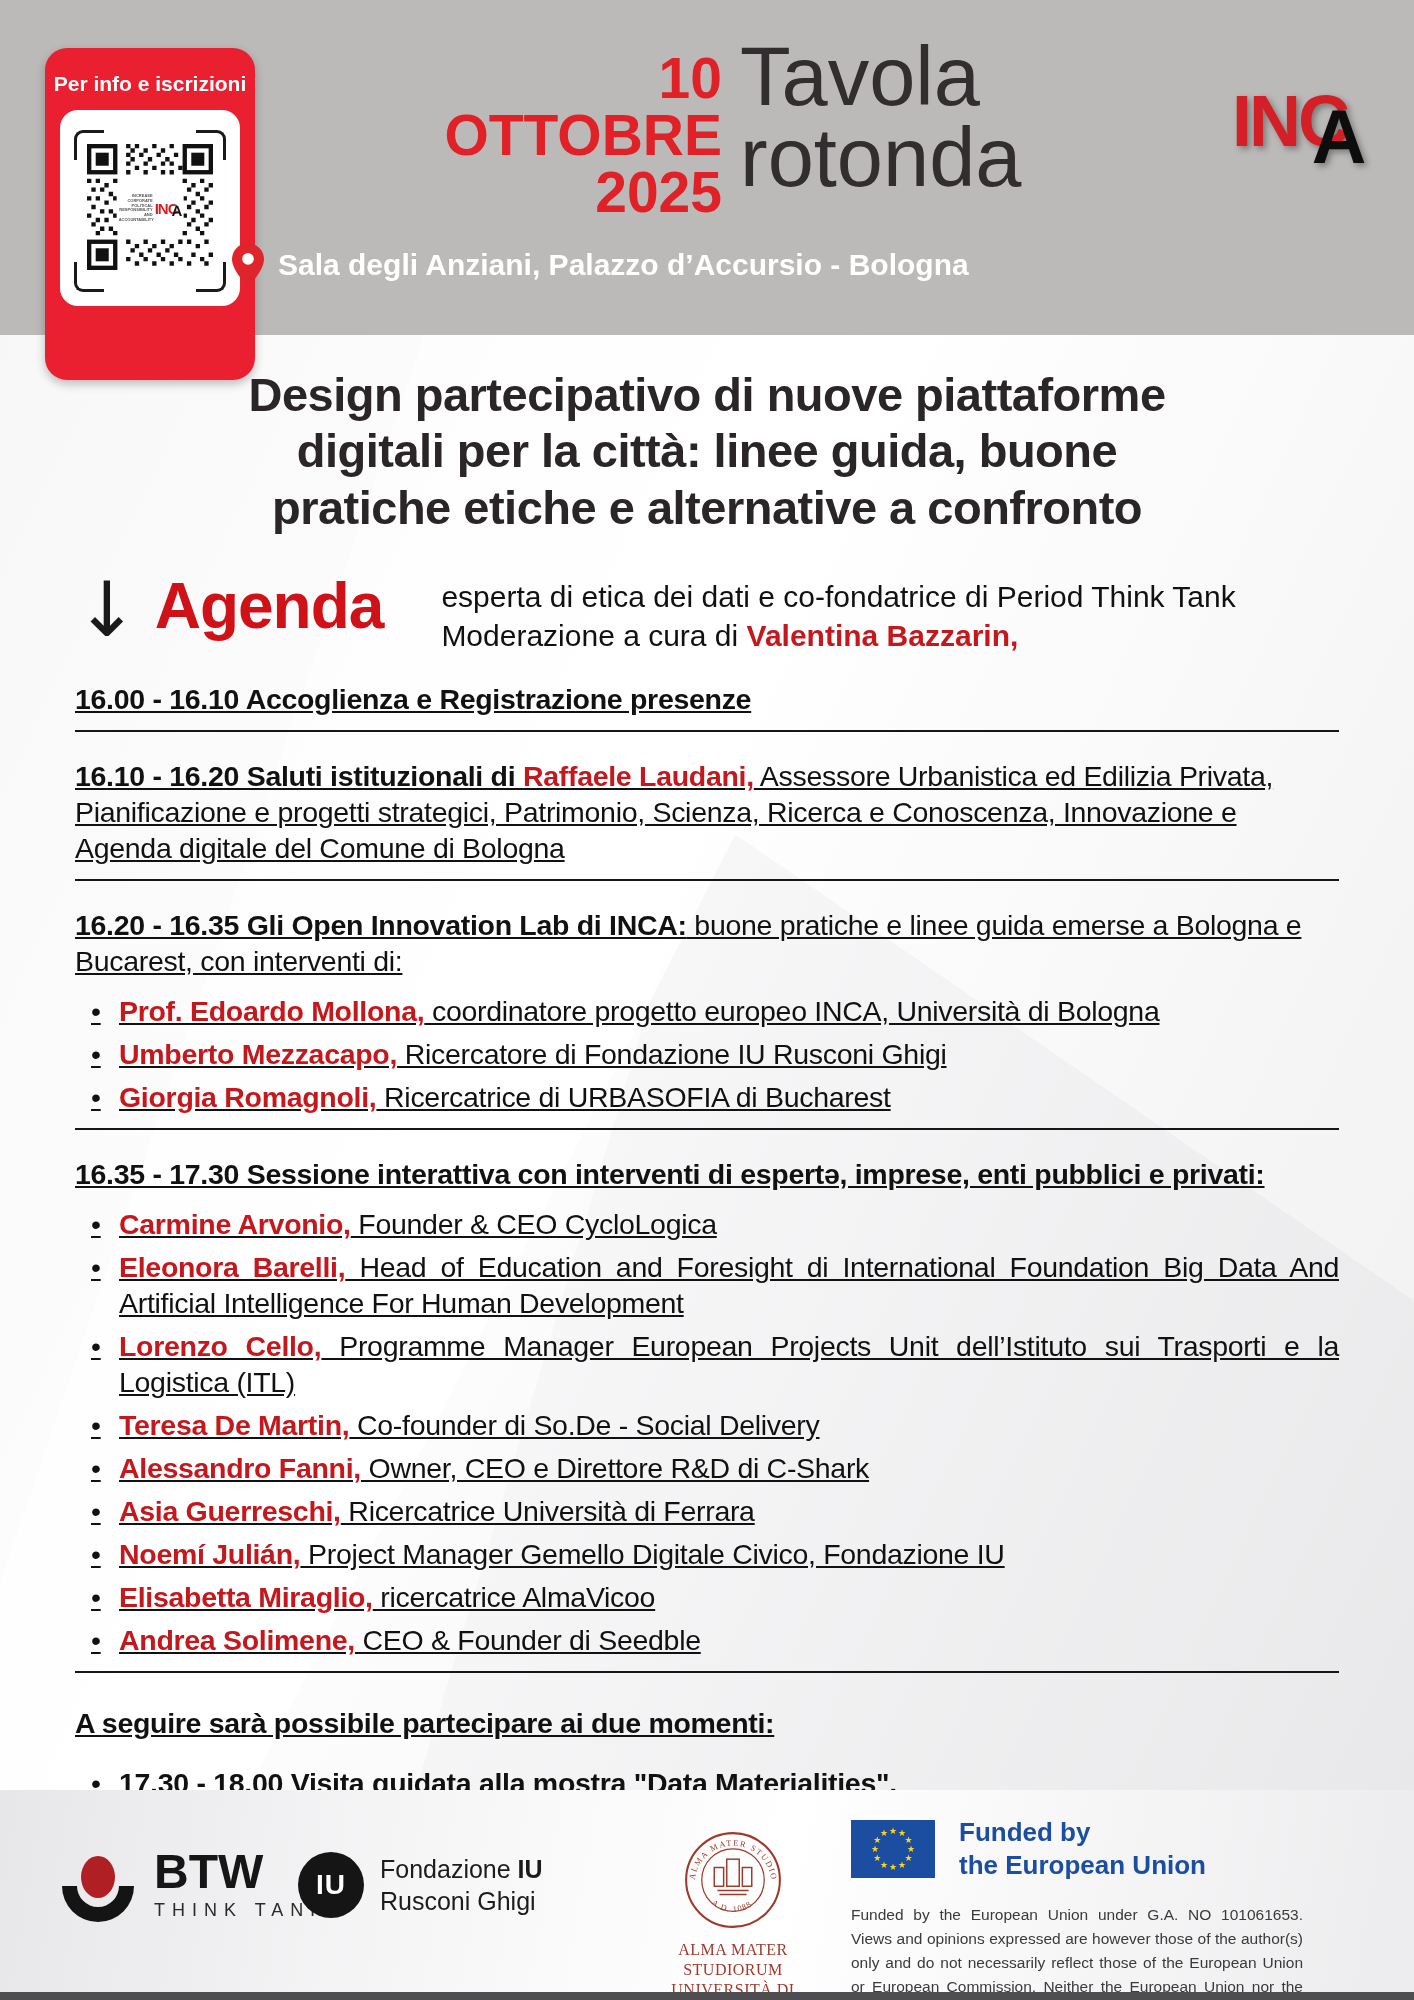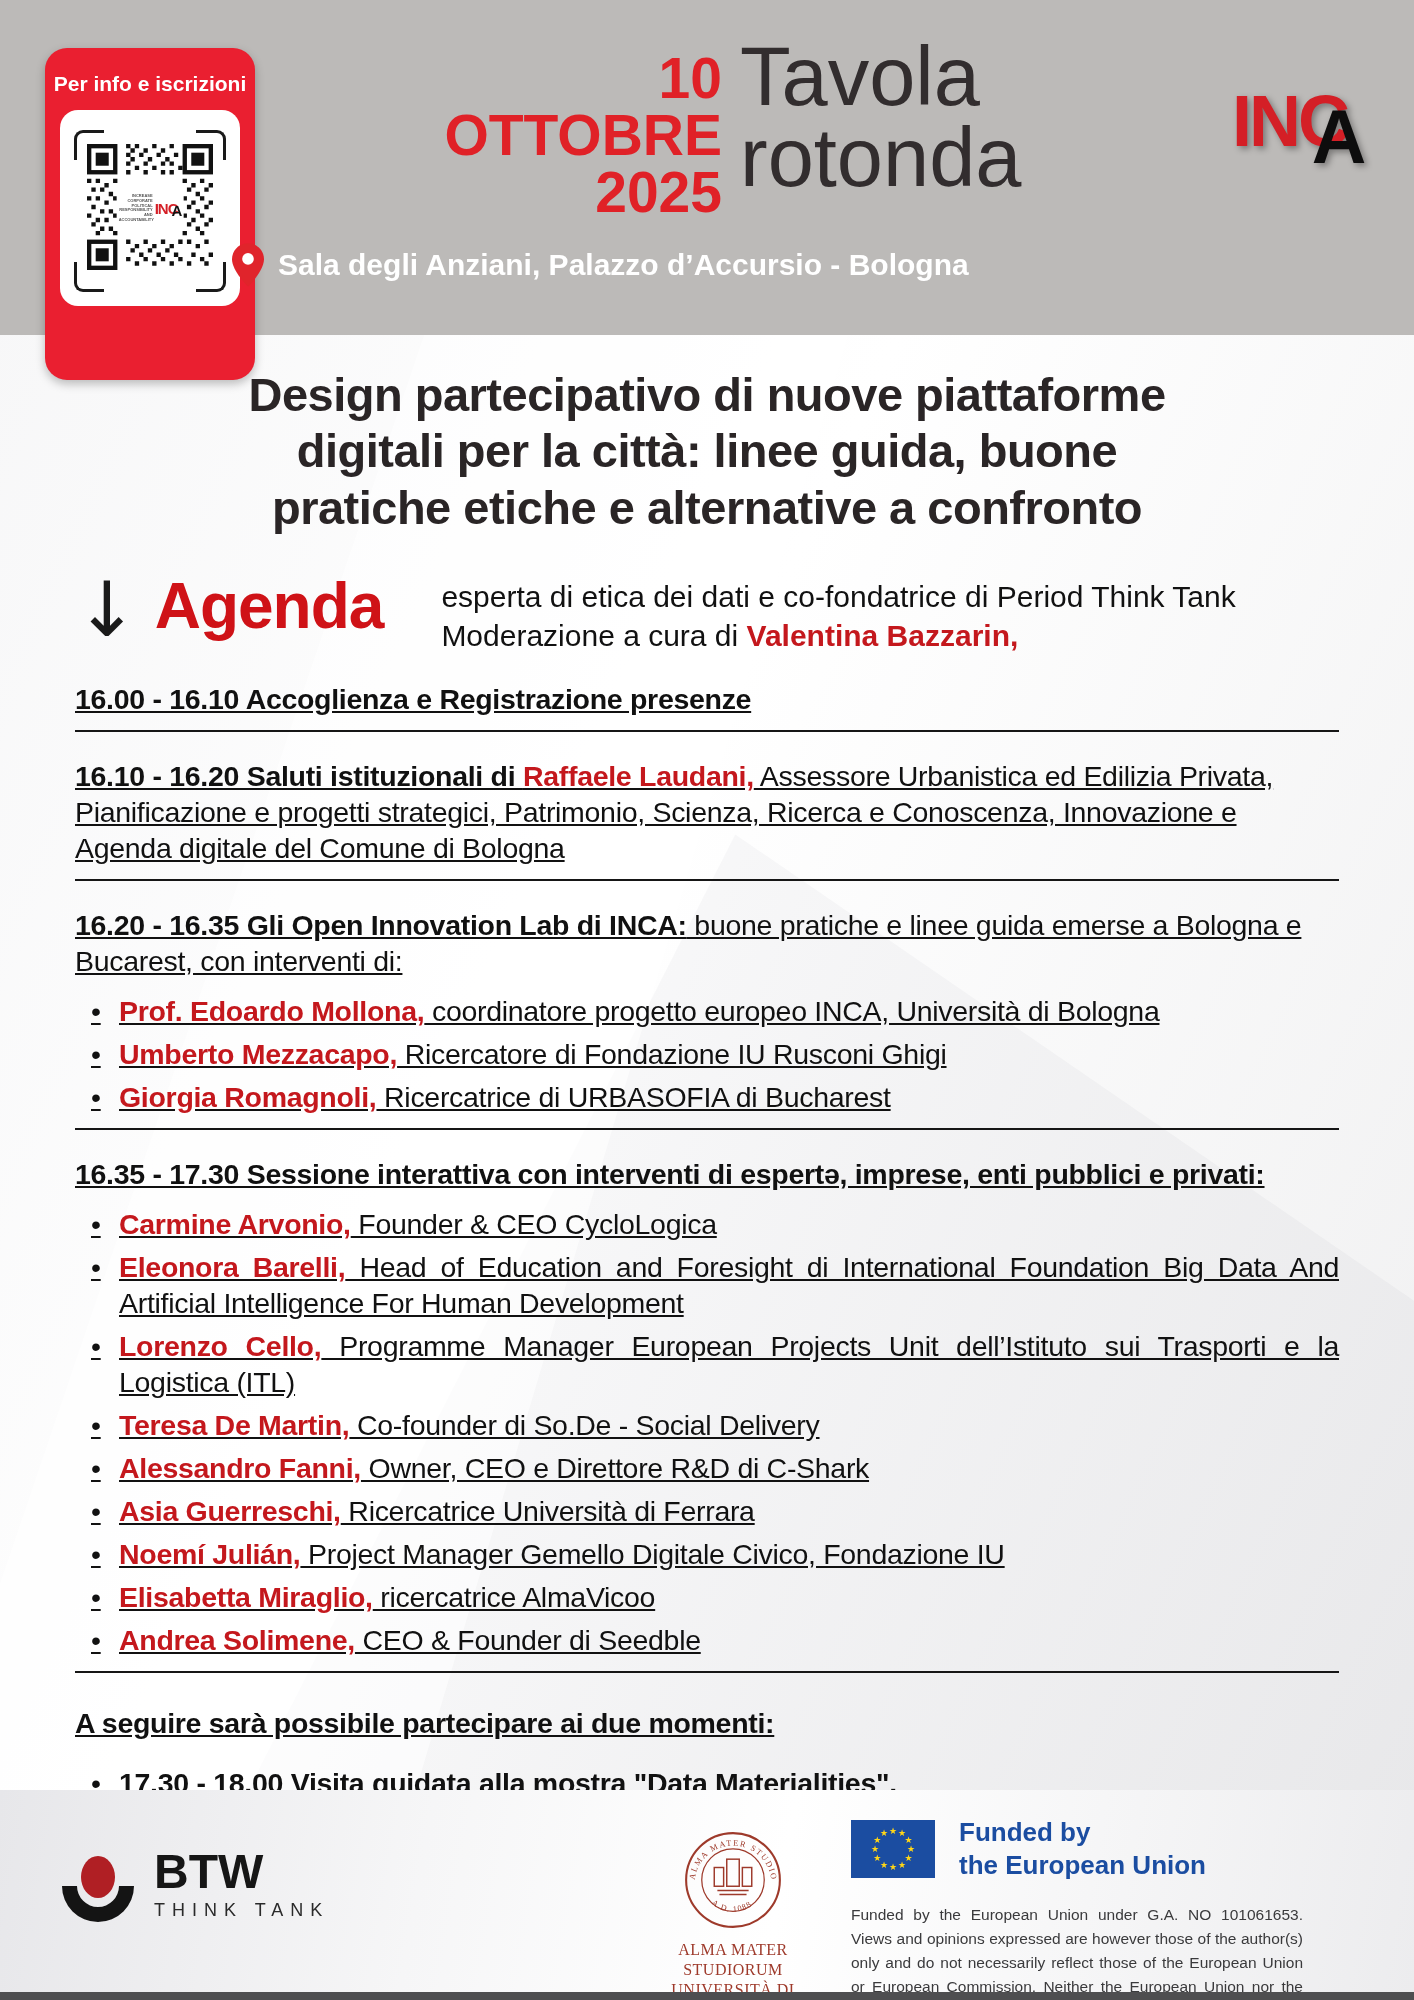--- a/index.html
+++ b/index.html
@@ -261,20 +261,27 @@
           <path d="M-36 2 A36 36 0 0 0 36 2 L21 2 A21 21 0 0 1 -21 2 Z" fill="#141414"></path>
           <ellipse cx="0" cy="-7" rx="17" ry="21" fill="#b01f24"></ellipse>
         </g>
       </svg>
       <div class="btw-text">
         <div class="btw-name">BTW</div>
         <div class="btw-sub">THINK TANK</div>
       </div>
     </div>
 
+    <div class="iu">
+      <div class="iu-badge">IU</div>
+      <div class="iu-text">
+        <div><span>Fondazione </span><span class="b">IU</span></div>
+        <div>Rusconi Ghigi</div>
+      </div>
+    </div>
 
     <div class="unibo">
       <svg width="100" height="100" viewBox="0 0 96 96">
         <circle cx="48" cy="48" r="45" fill="none" stroke="#9e3a2b" stroke-width="2"></circle>
         <circle cx="48" cy="48" r="30" fill="none" stroke="#9e3a2b" stroke-width="1.2"></circle>
         <defs>
           <path id="arcTop" d="M 11,52 A 37,37 0 1 1 85,52" fill="none"></path>
           <path id="arcBot" d="M 26,69 A 30,30 0 0 0 70,69" fill="none"></path>
         </defs>
         <text font-size="8" letter-spacing="1.5" fill="#9e3a2b" font-family="Liberation Serif, serif">

